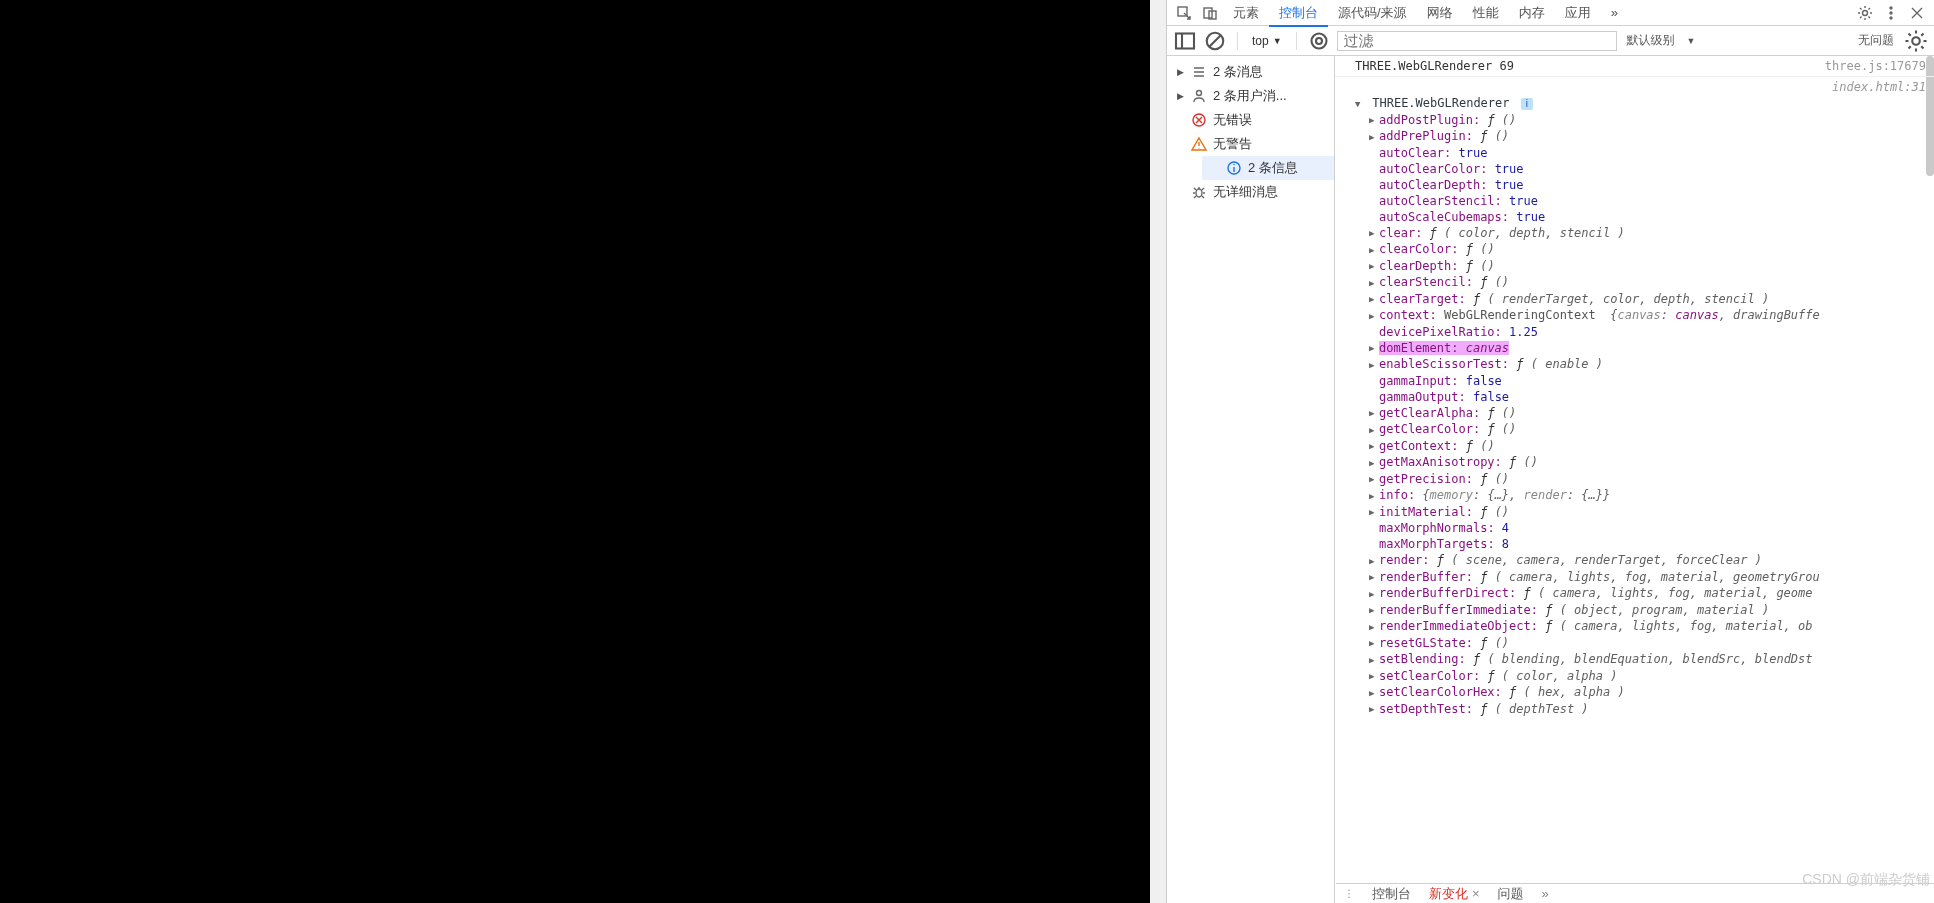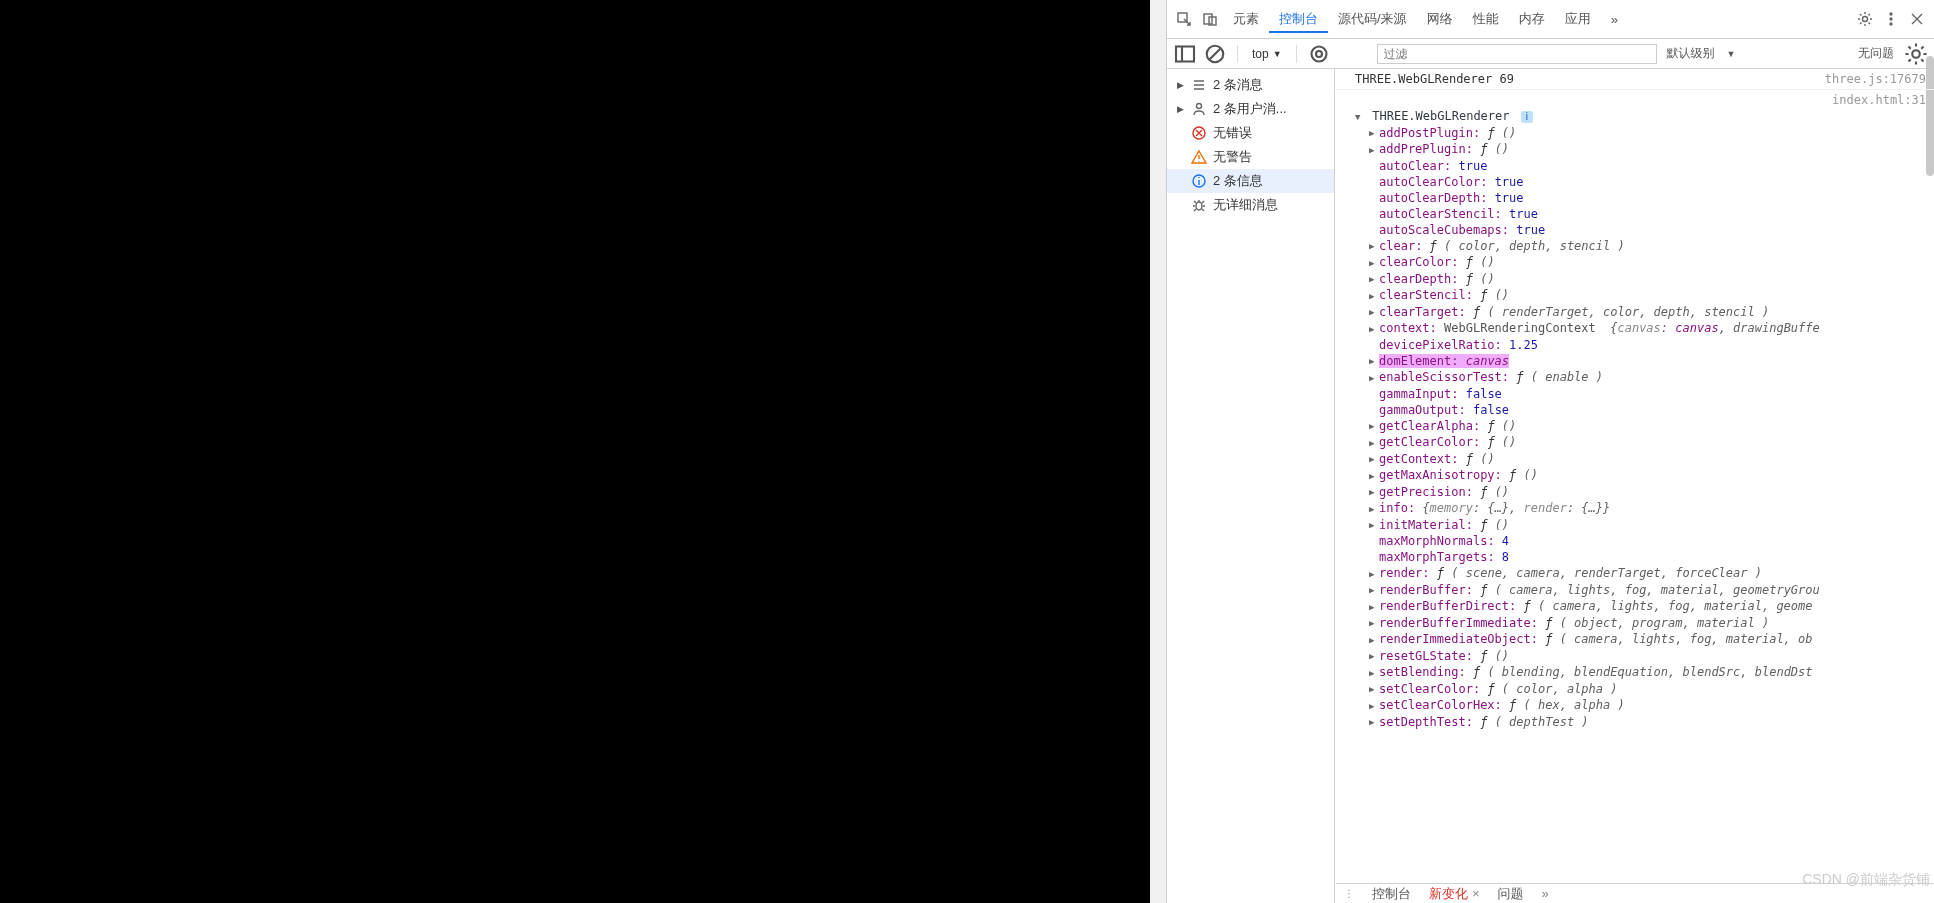--- a/index.html
+++ b/index.html
@@ -1,36 +1,36 @@
 <!DOCTYPE html>
 <html><head>
 <meta charset="utf-8">
 <style>
 * { box-sizing: border-box; margin: 0; padding: 0; }
 body { font-family: "Segoe UI", Arial, sans-serif; font-size: 12px; color: #333; background: #fff; width: 1934px; height: 903px; overflow: hidden; display: flex; }
 .viewport-pane { width: 1166px; height: 100%; background: #000; position: relative; }
 .viewport-scrollbar { position: absolute; right: 0; top: 0; width: 16px; height: 100%; background: #f0f0f0; }
 .devtools { flex: 1; display: flex; flex-direction: column; background: #fff; border-left: 1px solid #ccc; position: relative; }
-.dt-tabbar { height: 39px; display: flex; align-items: center; border-bottom: 1px solid #d0d0d0; padding: 0 4px; gap: 0; font-size: 13px; }
+.dt-tabbar { height: 26px; display: flex; align-items: center; border-bottom: 1px solid #d0d0d0; padding: 0 4px; gap: 0; font-size: 13px; }
 .dt-tabbar .ticon { width: 26px; height: 26px; display: flex; align-items: center; justify-content: center; cursor: pointer; color: #666; }
 .dt-tabbar .ticon svg { width: 16px; height: 16px; }
 .dt-tab { padding: 5px 10px; cursor: pointer; color: #555; white-space: nowrap; }
 .dt-tab.active { color: #1a73e8; border-bottom: 2px solid #1a73e8; padding-bottom: 3px; }
 .dt-tabbar .spacer { flex: 1; }
 .dt-toolbar { height: 30px; display: flex; align-items: center; border-bottom: 1px solid #d0d0d0; padding: 0 6px; gap: 6px; font-size: 12px; }
 .dt-toolbar .ticon { width: 24px; height: 24px; display:flex; align-items:center; justify-content:center; cursor:pointer; color:#555; }
 .vsep { width:1px; height:18px; background:#ddd; margin:0 4px; }
 .ctx-select { display:flex; align-items:center; gap:4px; cursor:pointer; color:#333; padding:0 4px; }
-.filter-input { flex: 0 0 280px; height: 20px; border: 1px solid #ccc; padding: 0 6px; font-size: 12px; color:#999;margin-left:40px; }
+.filter-input { flex: 0 0 280px; height: 20px; border: 1px solid #ccc; padding: 0 6px; font-size: 15px; color:#999; }
 .level-select { display:flex; align-items:center; gap:12px; cursor:pointer; color:#555; padding:0 4px; white-space:nowrap; }
 .issue-btn { cursor:pointer; color:#555; white-space:nowrap; padding:0 4px;margin-left:8px; }
 .dt-body { flex:1; display:flex; overflow:hidden; }
 .dt-sidebar { width: 168px; border-right:1px solid #d0d0d0; padding-top:4px; overflow:hidden; }
 .sb-row { display:flex; align-items:center; padding:3px 6px 3px 10px; gap:6px; cursor:pointer; white-space:nowrap; }
-.sb-row.selected { background:#e8f0fe; }
+.sb-row.selected { background:#e8f0fe;margin-left:35px; }
 .sb-arrow { width:8px; font-size:9px; color:#555; }
 .sb-row .si { width:16px; height:16px; display:flex; align-items:center; justify-content:center; }
 .sb-txt { font-size:13px; color:#333; white-space:nowrap; overflow:hidden; text-overflow:ellipsis; }
 .dt-console { flex:1; overflow:auto; font-family: Consolas, Menlo, monospace; font-size:12px; line-height:16px; padding-bottom:40px; position:relative; }
 .log-msg { padding:2px 8px 2px 20px; border-bottom:1px solid #f0f0f0; display:flex; }
 .log-msg .src { margin-left:auto; color:#999; white-space:nowrap; padding-left:20px; }
 .obj-tree { padding:0 8px 0 20px; }
 .obj-header { white-space:nowrap; }
 .obj-arrow { display:inline-block; width:10px; font-size:9px; color:#666; cursor:pointer; vertical-align:middle; }
 .obj-arrow.down::before { content:"▼"; }
@@ -212,21 +212,21 @@
           </span>
           <span class="sb-txt">无详细消息</span>
         </div>
       </div>
 
     <div class="dt-console">
       <div class="log-msg">
         <span>THREE.WebGLRenderer 69</span>
         <span class="src">three.js:17679</span>
       </div>
-      <div class="log-msg" style="border-bottom:none;padding-bottom:0;">
+      <div class="log-msg" style="border-bottom:none;padding-bottom:0;font-style:italic;">
         <span class="src">index.html:31</span>
       </div>
       <div class="obj-tree">
         <div class="obj-header">
           <span class="obj-arrow down"></span>
           <span class="obj-name">THREE.WebGLRenderer</span>
           <span class="info-ico">i</span>
         </div>
         <div class="obj-props" id="props">
             <div class="prop-row"><span class="obj-arrow right"></span><span class="prop-key">addPostPlugin</span><span class="prop-colon">:</span> <span class="prop-fn-f">ƒ</span> <span class="prop-fn-args">()</span></div>

